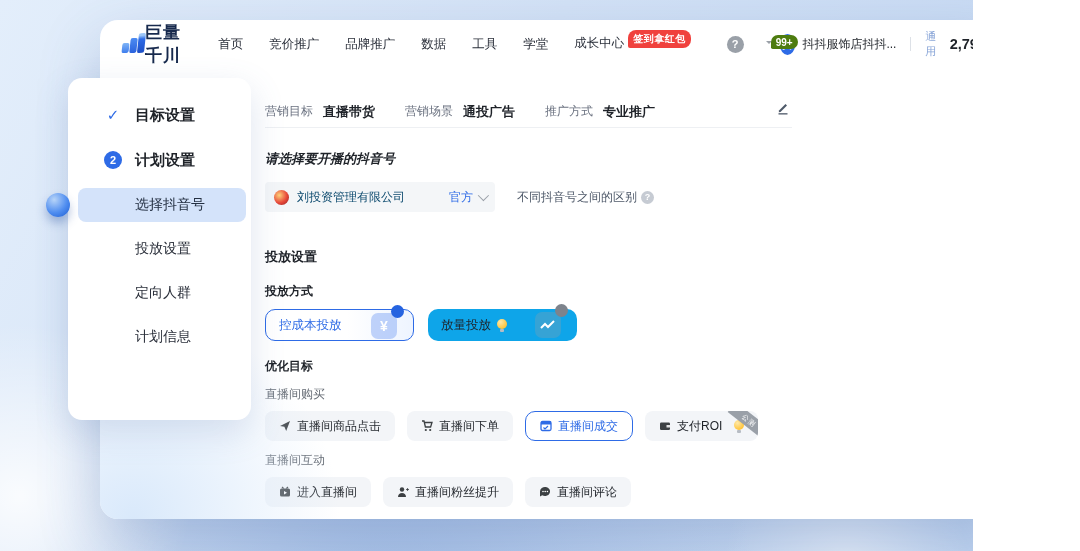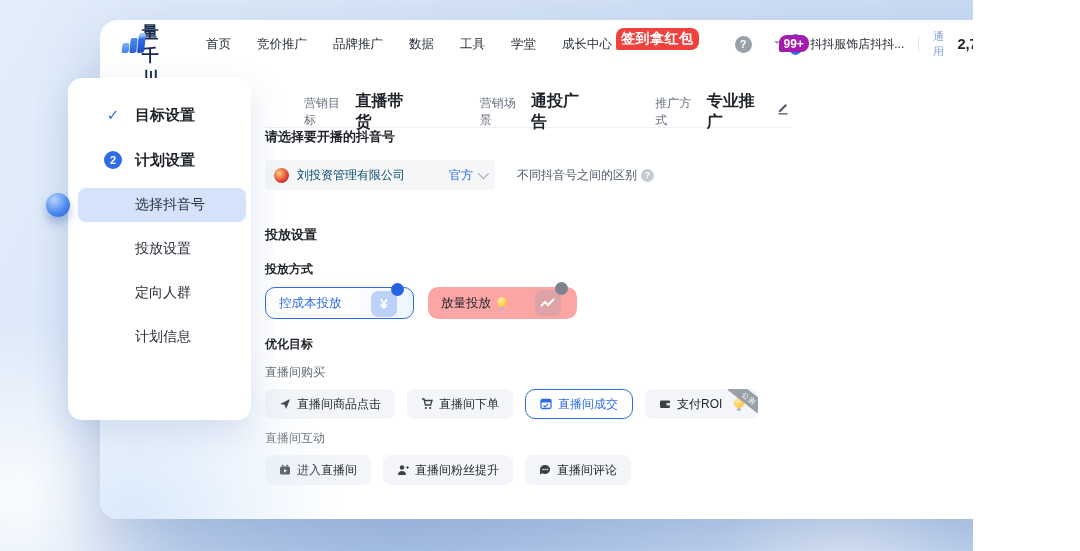--- a/index.html
+++ b/index.html
@@ -32,32 +32,32 @@
   .logo{ display:flex; align-items:center; gap:8px; }
   .logo-bars{ position:relative; width:26px; height:22px; }
   .logo-bars i{ position:absolute; bottom:2px; border-radius:2px; transform:skewX(-10deg) rotate(-4deg); }
   .logo-bars i:nth-child(1){ left:0;  width:7px; height:10px; background:linear-gradient(#7fb4f6,#3e7ded); }
   .logo-bars i:nth-child(2){ left:8px; width:7px; height:15px; background:linear-gradient(#4d8cf2,#2a62dd); }
   .logo-bars i:nth-child(3){ left:16px; width:7px; height:20px; background:linear-gradient(#9cc6f8 12%,#2e6be6 30%,#1d4fc6); }
   .logo-text{ font-size:17px; font-weight:bold; color:#17294d; letter-spacing:1px; }
   .nav-menu{ display:flex; align-items:center; gap:26px; margin-left:32px; }
   .nav-item{ font-size:12.5px; color:#2a2f3a; font-weight:500; cursor:pointer; white-space:nowrap; position:relative; }
   .promo-pill{ display:inline-block; margin-left:4px; transform:translateY(-5px);
-    background:#f0413d; color:#fff; font-size:14px; font-weight:bold;
+    background:#f0413d; color:#fff; font-size:10px; font-weight:bold;
     padding:2px 5px 2px; border-radius:8px 8px 8px 2px; letter-spacing:.5px; }
   .nav-right{ margin-left:auto; display:flex; align-items:center; }
   .nr-icon{ position:relative; margin-left:18px; cursor:pointer; }
   .icon-phone{ width:13px; height:17px; background:#9aa0a8; border-radius:3px; position:relative; }
   .icon-phone::after{ content:""; position:absolute; left:4.5px; bottom:2px; width:4px; height:2px; background:#fff; border-radius:1px; }
   .icon-qcircle{ width:17px; height:17px; border-radius:50%; background:#9aa0a8; color:#fff;
     font-size:11px; font-weight:bold; display:flex; align-items:center; justify-content:center; }
   .icon-chat{ width:18px; height:15px; background:#9aa0a8; border-radius:5px; position:relative; margin-top:3px; }
   .icon-chat::before{ content:"• • •"; position:absolute; left:2px; top:1px; color:#fff; font-size:6px; letter-spacing:0; }
   .icon-chat::after{ content:""; position:absolute; left:4px; bottom:-3px; border:3px solid transparent; border-top-color:#9aa0a8; }
-  .badge-99{ position:absolute; top:-9px; left:9px; background:#a21caf; color:#fff; font-size:12px; font-weight:bold;
+  .badge-99{ position:absolute; top:-9px; left:9px; background:#4d7c0f; color:#fff; font-size:10px; font-weight:bold;
     padding:1.5px 5px; border-radius:8px 8px 8px 2px; }
   .nav-avatar{ width:21px; height:21px; border-radius:50%; background:#2e6be6; color:#fff; font-size:11px; font-weight:bold;
     display:flex; align-items:center; justify-content:center; margin-left:18px; }
   .nav-account{ font-size:12px; color:#1f2329; margin-left:7px; max-width:95px; white-space:nowrap; cursor:pointer; }
   .nav-divider{ width:1px; height:14px; background:#dde1e7; margin:0 14px; }
   .balance-label{ font-size:11px; color:#8aa6d8; margin-right:8px; }
   .balance-value{ font-size:14.5px; font-weight:bold; color:#1f2329; }
 
   
   .side-card{ position:absolute; left:68px; top:78px; width:183px; height:342px; background:#fff;
@@ -69,25 +69,25 @@
     display:flex; align-items:center; justify-content:center; }
   .sub-list{ margin-top:0; }
   .sub-item{ height:34px; margin:0 5px 10px 10px; display:flex; align-items:center; padding-left:57px;
     font-size:14px; color:#2a2f3a; border-radius:8px; cursor:pointer; }
   .sub-item.active{ background:#d4e3fa; color:#243042; font-weight:500; }
 
   
   .main{ position:absolute; left:165px; top:76px; width:527px; }
   .tab-row{ display:flex; align-items:center; height:32px; border-bottom:1px solid #eef0f3; position:relative; }
   .tab-group{ display:flex; align-items:center; margin-right:30px; cursor:pointer; }
-  .tab-label{ font-size:12px; color:#6b7280; margin-right:10px;margin-left:39px; }
-  .tab-value{ font-size:16px; color:#1f2329; font-weight:bold; }
+  .tab-label{ font-size:12px; color:#6b7280; margin-right:10px; }
+  .tab-value{ font-size:13px; color:#1f2329; font-weight:bold; }
   .edit-btn{ position:absolute; right:2px; top:5px; cursor:pointer; color:#4e5969; }
 
-  .sec-title{ font-size:13px; font-weight:bold; color:#1f2329; }
+  .sec-title{ margin-top:22px; font-size:13px; font-weight:bold; color:#1f2329;font-style:italic; }
   .select-row{ margin-top:14px; display:flex; align-items:center; }
   .account-select{ width:230px; height:30px; background:#f4f6f8; border-radius:4px; display:flex; align-items:center;
     padding:0 9px; cursor:pointer; }
   .acc-avatar{ width:15px; height:15px; border-radius:50%;
     background:radial-gradient(circle at 35% 35%, #ffd27a 0%, #e8483a 55%, #8c1f1f 100%); flex:0 0 auto; }
   .acc-name{ font-size:12px; color:#0c4a6e; margin-left:8px; flex:1; white-space:nowrap; overflow:hidden; }
   .acc-tag{ font-size:12px; color:#2e6be6; margin-right:5px; }
   .chev{ width:8px; height:8px; border-right:1.5px solid #9aa0a8; border-bottom:1.5px solid #9aa0a8;
     transform:rotate(45deg) translateY(-2px); }
   .help-text{ margin-left:22px; font-size:12px; color:#4e5969; display:flex; align-items:center; gap:4px; }
@@ -95,21 +95,21 @@
     display:inline-flex; align-items:center; justify-content:center; cursor:pointer; }
 
   .block-title{ margin-top:36px; font-size:13px; font-weight:bold; color:#1f2329; }
   .field-label{ margin-top:17px; font-size:12px; font-weight:bold; color:#1f2329; }
   .group-label{ margin-top:11px; font-size:12px; color:#646a73; }
 
   .method-row{ margin-top:9px; display:flex; gap:14px; }
   .method-card{ position:relative; width:149px; height:32px; border-radius:10px; display:flex; align-items:center;
     padding-left:13px; cursor:pointer; font-size:12.5px; }
   .method-card.selected{ border:1px solid #2e6be6; color:#2e6be6; background:linear-gradient(90deg,#ffffff 55%,#eef4ff); }
-  .method-card.plain{ background:#fca5a5; color:#1f2329; }
+  .method-card.plain{ background:#0ea5e9; color:#1f2329; }
   .tile{ position:absolute; right:16px; top:3px; width:26px; height:26px; border-radius:7px;
     display:flex; align-items:center; justify-content:center; }
   .tile-yuan{ background:rgba(120,160,245,.45); color:#fff; font-size:14px; font-weight:bold; }
   .tile-chart{ background:rgba(150,158,170,.30); }
   .tile-dot{ position:absolute; top:-5px; right:9px; width:13px; height:13px; border-radius:50%; }
   .dot-blue{ background:#2563e0; }
   .dot-gray{ background:#7d838c; }
   .bulb{ position:relative; display:inline-block; width:10px; height:13px; margin-left:6px; }
   .bulb::before{ content:""; position:absolute; top:0; left:0; width:10px; height:10px; border-radius:50%;
     background:radial-gradient(circle at 35% 30%, #ffe9a8, #ffc53d 70%); }

